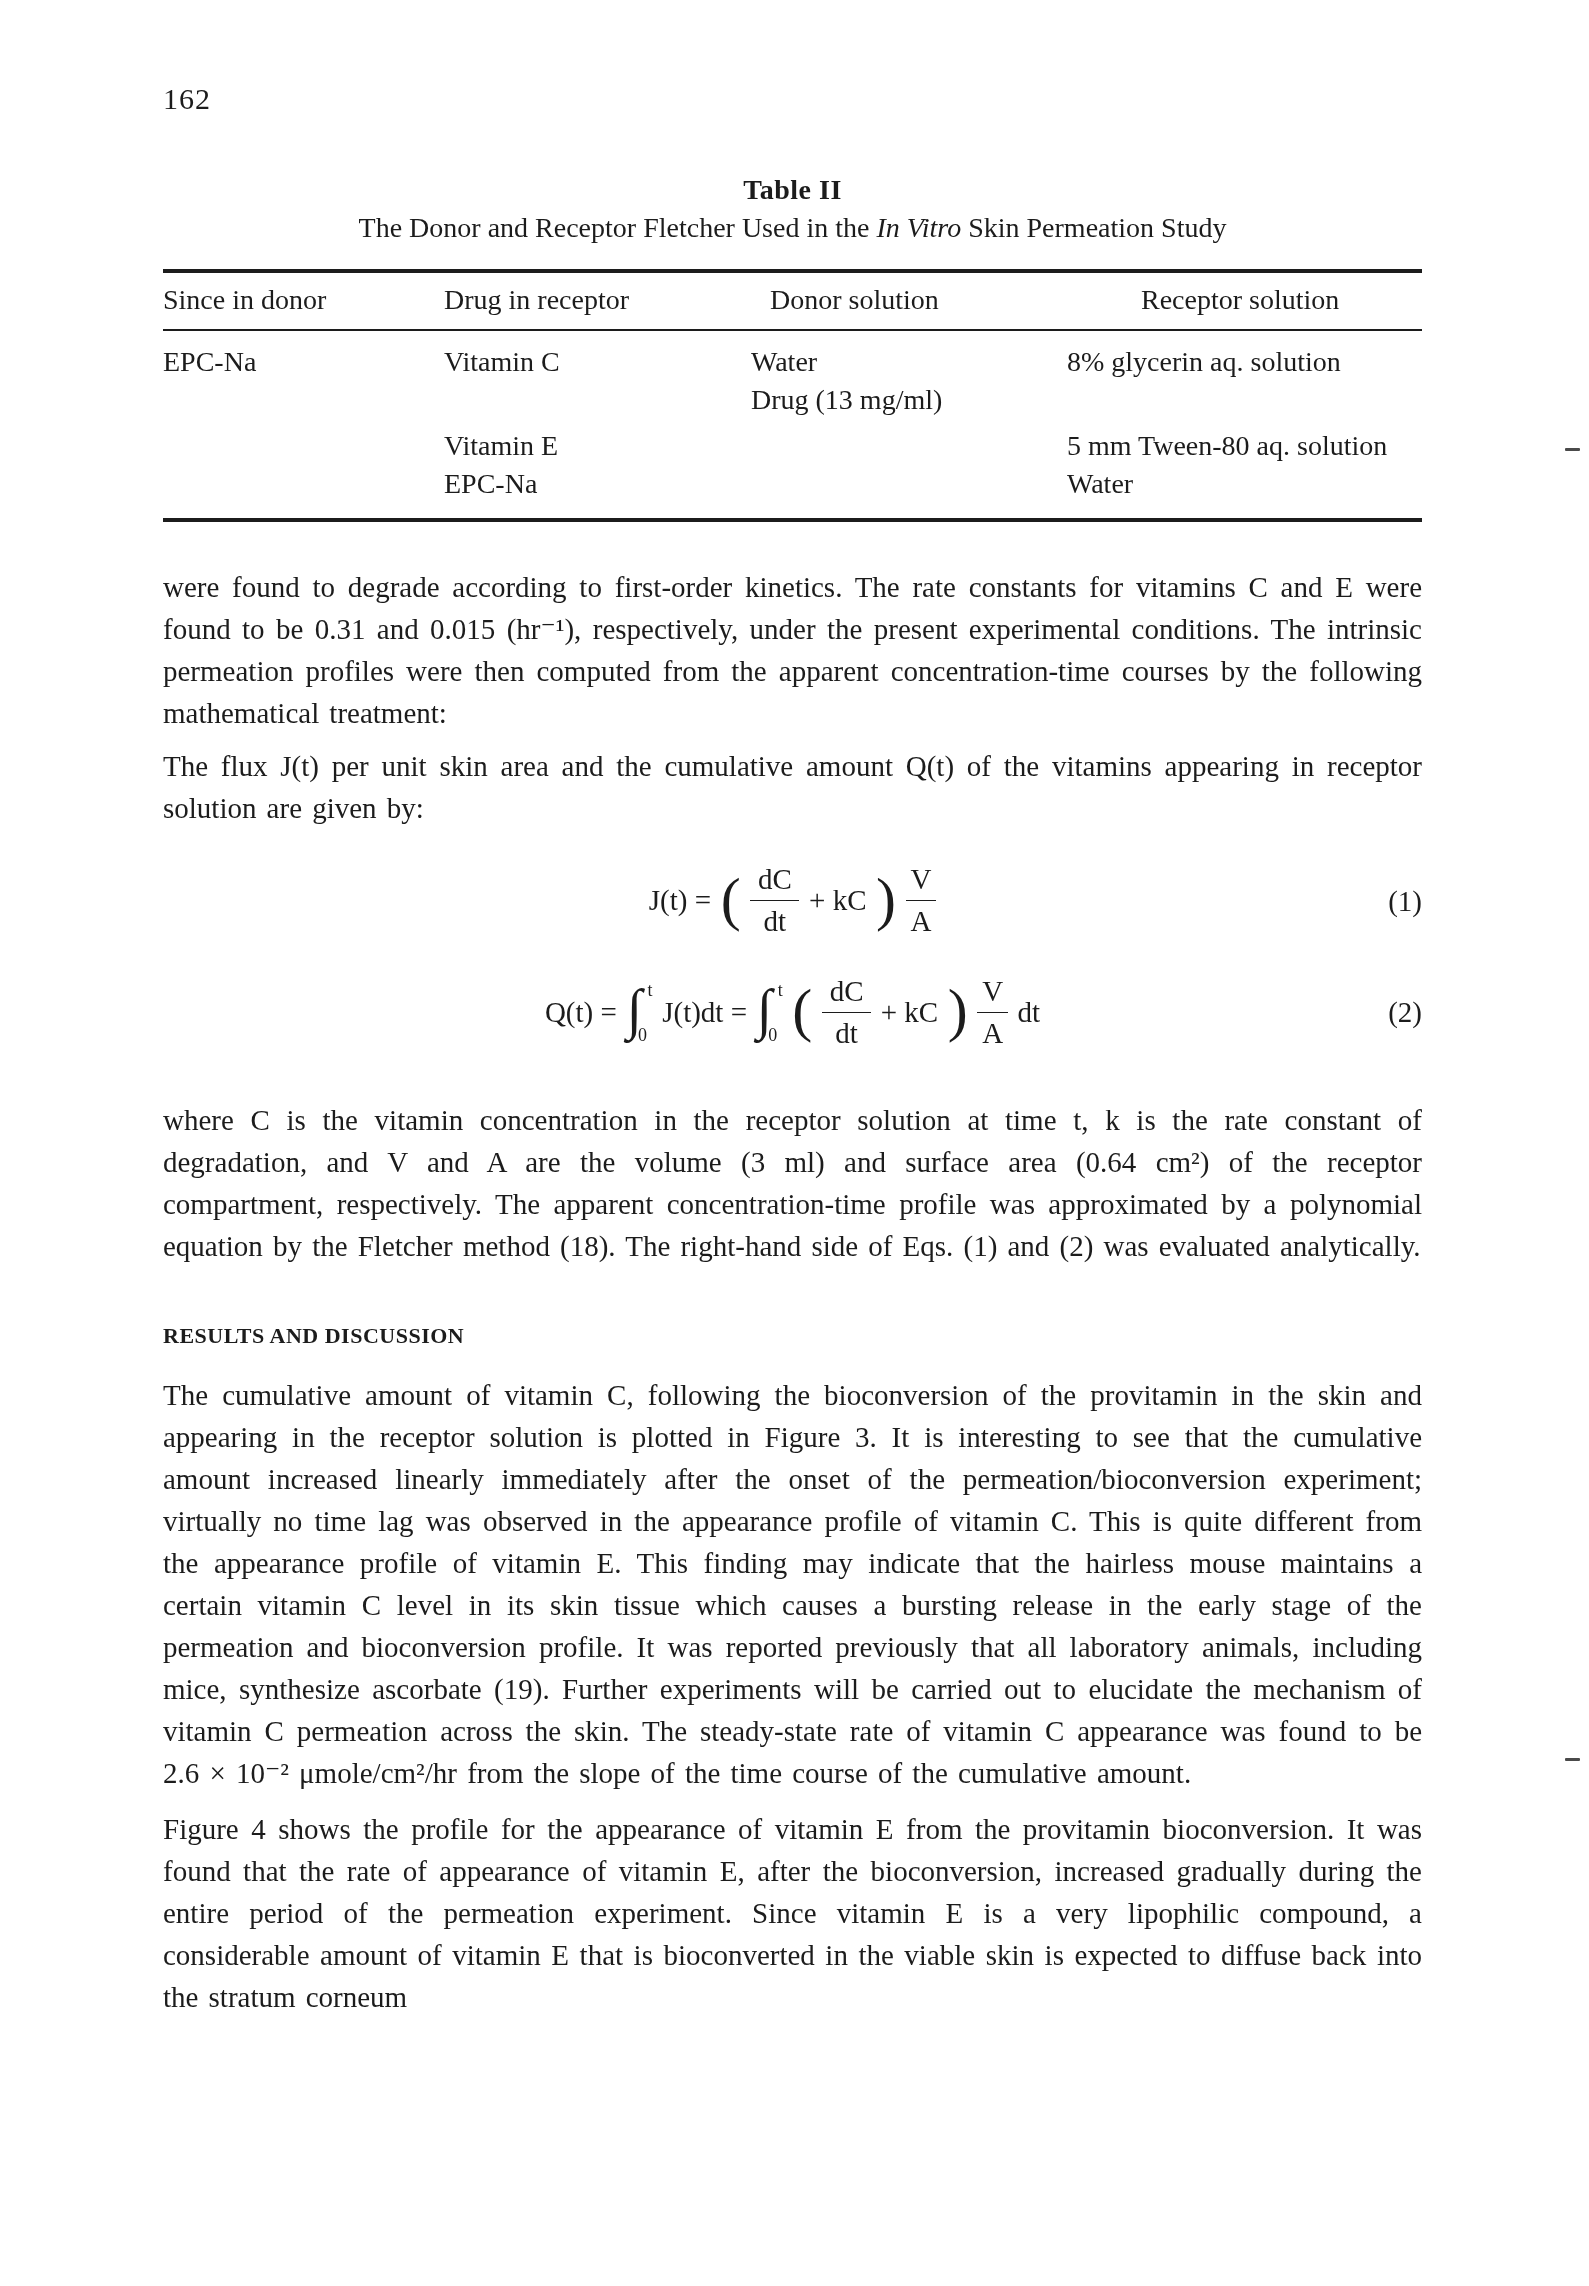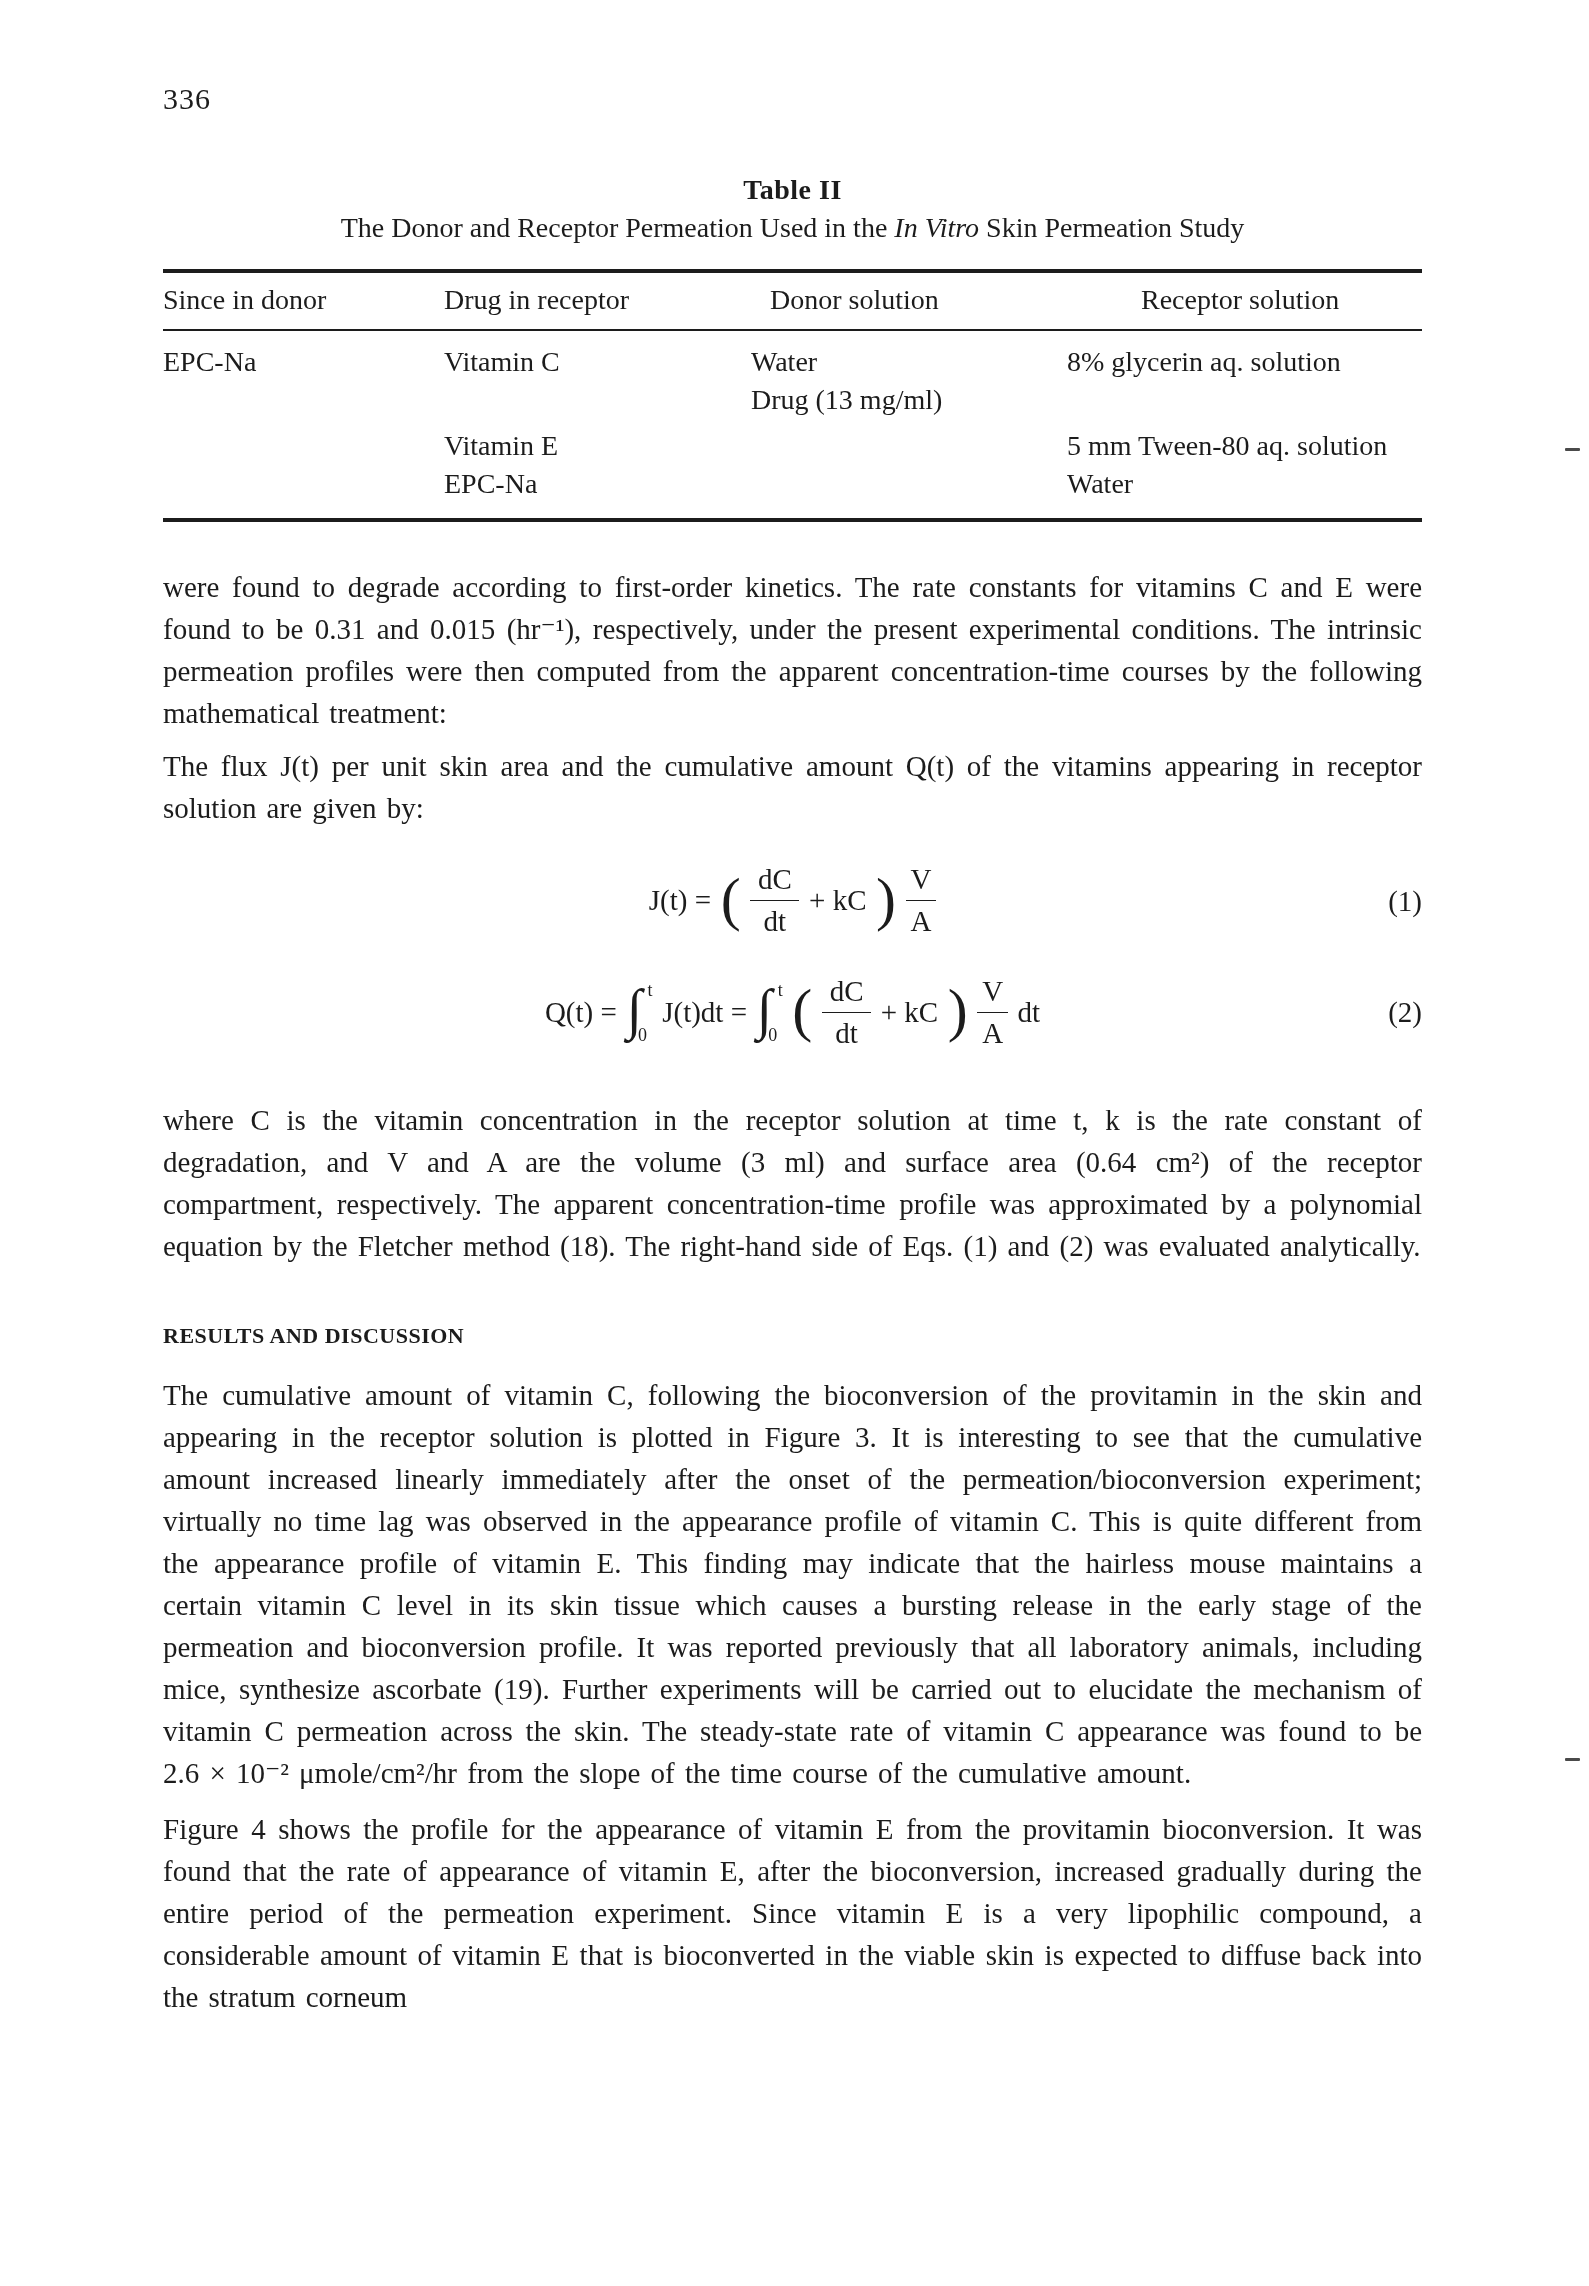--- a/index.html
+++ b/index.html
@@ -142,26 +142,26 @@
   }
   .artifact.a1 { top: 448px; }
   .artifact.a2 { top: 1758px; }
 </style>
 </head>
 <body>
 
 <div class="content">
 
   <header class="page-header">
-    <span class="page-number">336</span>
+    <span class="page-number">162</span>
   </header>
 
   <section class="table-block">
     <div class="table-label">Table II</div>
-    <div class="table-caption"><span>The Donor and Receptor Permeation Used in the </span><span class="it">In Vitro</span><span> Skin Permeation Study</span></div>
+    <div class="table-caption"><span>The Donor and Receptor Fletcher Used in the </span><span class="it">In Vitro</span><span> Skin Permeation Study</span></div>
 
     <div class="rule thick"></div>
 
     <div class="tgrid thead">
       <div class="th th1">Since in donor</div>
       <div class="th th2">Drug in receptor</div>
       <div class="th th3">Donor solution</div>
       <div class="th th4">Receptor solution</div>
     </div>
 

